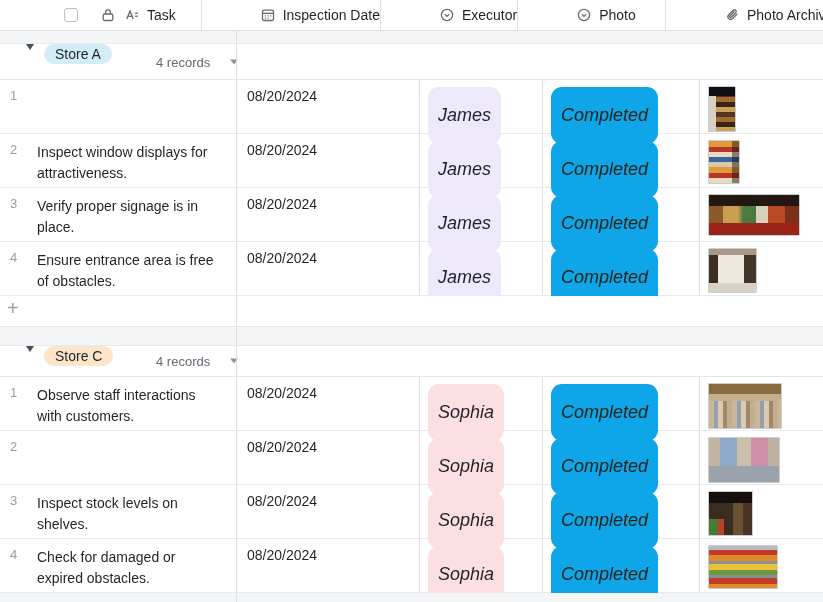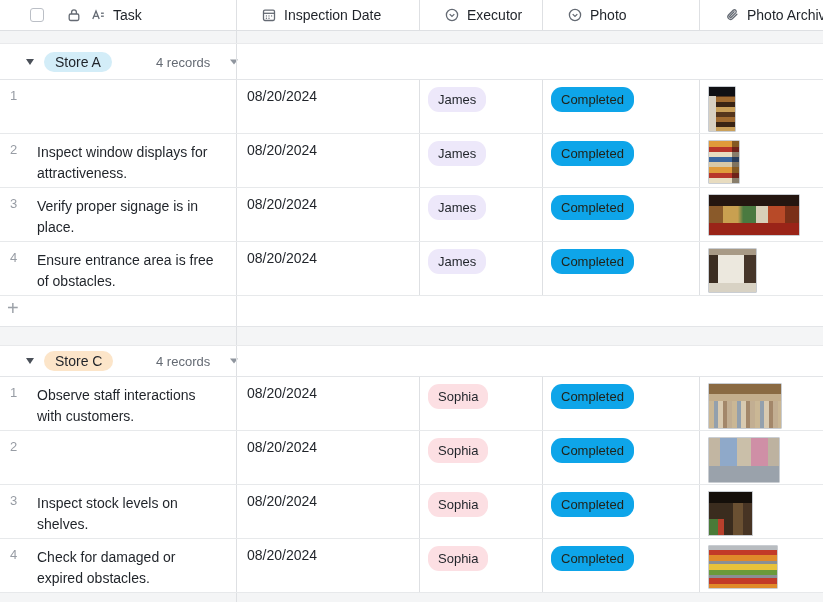--- a/index.html
+++ b/index.html
@@ -10,39 +10,39 @@
   
   .w-task   { width:237px; }
   .w-date   { width:183px; }
   .w-exec   { width:123px; }
   .w-status { width:157px; }
   .w-photo  { width:123px; }
 
   
   .colhead { display:flex; height:31px; border-bottom:1px solid #DEE0E3; background:#fff; }
   .colhead .hcell { display:flex; align-items:center; border-right:1px solid #DEE0E3;
-    padding-left:24px; font-size:14px; color:#1F2329; }
+    padding-left:24px; font-size:14px; color:#1F2329;margin-left:34px; }
   .colhead .hcell:last-child { border-right:none; }
   .hlabel { margin-left:7px; white-space:nowrap; }
   .hicon { display:inline-flex; align-items:center; justify-content:center; width:16px; height:16px; flex:none; }
   .hicon svg { display:block; }
   .checkbox { width:14px; height:14px; border:1.5px solid #BBBFC6; border-radius:3px;
     margin-left:6px; flex:none; background:#fff; }
   .lock-gap { margin-left:22px; }
   .ticon-gap { margin-left:8px; }
 
   
   .gapband { position:relative; background:#F4F5F6; border-bottom:1px solid #E9EAEC; }
   .gap-top { height:13px; }
   .gap-mid { height:19px; }
   .gap-bottom { height:9px; border-bottom:none; }
   .vline { position:absolute; left:236px; top:0; bottom:0; width:1px; background:#DEE0E3; }
 
   
-  .grouprow { position:relative; display:flex; align-items:center;
+  .grouprow { position:relative; display:flex; align-items:flex-start;
     border-bottom:1px solid #E3E5E8; background:#fff; }
   .grouprow.ga { height:36px; }
   .grouprow.gc { height:31px; }
   .tri-collapse { width:0; height:0; border-left:4.5px solid transparent;
     border-right:4.5px solid transparent; border-top:6px solid #4A5058; margin-left:26px; flex:none; }
   .grouppill { margin-left:10px; padding:2px 11px; border-radius:11px; font-size:14px; color:#1F2329; }
   .gp-a { background:#D3EDF8; }
   .gp-c { background:#FCE5C9; }
   .records { position:absolute; left:156px; top:50%; transform:translateY(-50%);
     display:flex; align-items:center; gap:20px; font-size:13px; color:#646A73; cursor:default; }
@@ -53,22 +53,22 @@
   .row { display:flex; height:54px; border-bottom:1px solid #E7E9EB; background:#fff; }
   .cell { border-right:1px solid #DEE0E3; height:100%; }
   .cell:last-child { border-right:none; }
   .cell-task { display:flex; }
   .rownum { width:37px; padding:8px 0 0 10px; font-size:13px; color:#979CA4; flex:none; }
   .tasktext { padding:8px 12px 0 0; font-size:14px; line-height:21px; color:#1F2329; }
   .cell-date { padding:8px 0 0 10px; font-size:14px; color:#1F2329; }
   .cell-exec, .cell-status { padding:7px 0 0 8px; }
   .cell-photo { padding:6px 0 0 8px; }
 
-  .pill { display:inline-block; border-radius:11px; padding:3px 10px;
-    font-size:13px; line-height:19px; color:#1F2329; white-space:nowrap; }
+  .pill { display:inline-block; border-radius:11px; padding:19px 10px;
+    font-size:18px; line-height:19px; color:#1F2329; white-space:nowrap;font-style:italic; }
   .pl-james  { background:#EDE8FA; }
   .pl-sophia { background:#FCDFE3; }
   .pl-done   { background:#0ea5e9; color:#20241B; }
 
   
   .addrow { position:relative; height:31px; border-bottom:1px solid #E3E5E8; background:#fff; }
   .plus { position:absolute; left:7px; top:1px; font-size:20px; font-weight:300; color:#9CA1A8; }
 
   
   .ph { border:1px solid #C9CDD2; border-radius:1px; background-repeat:no-repeat; }

